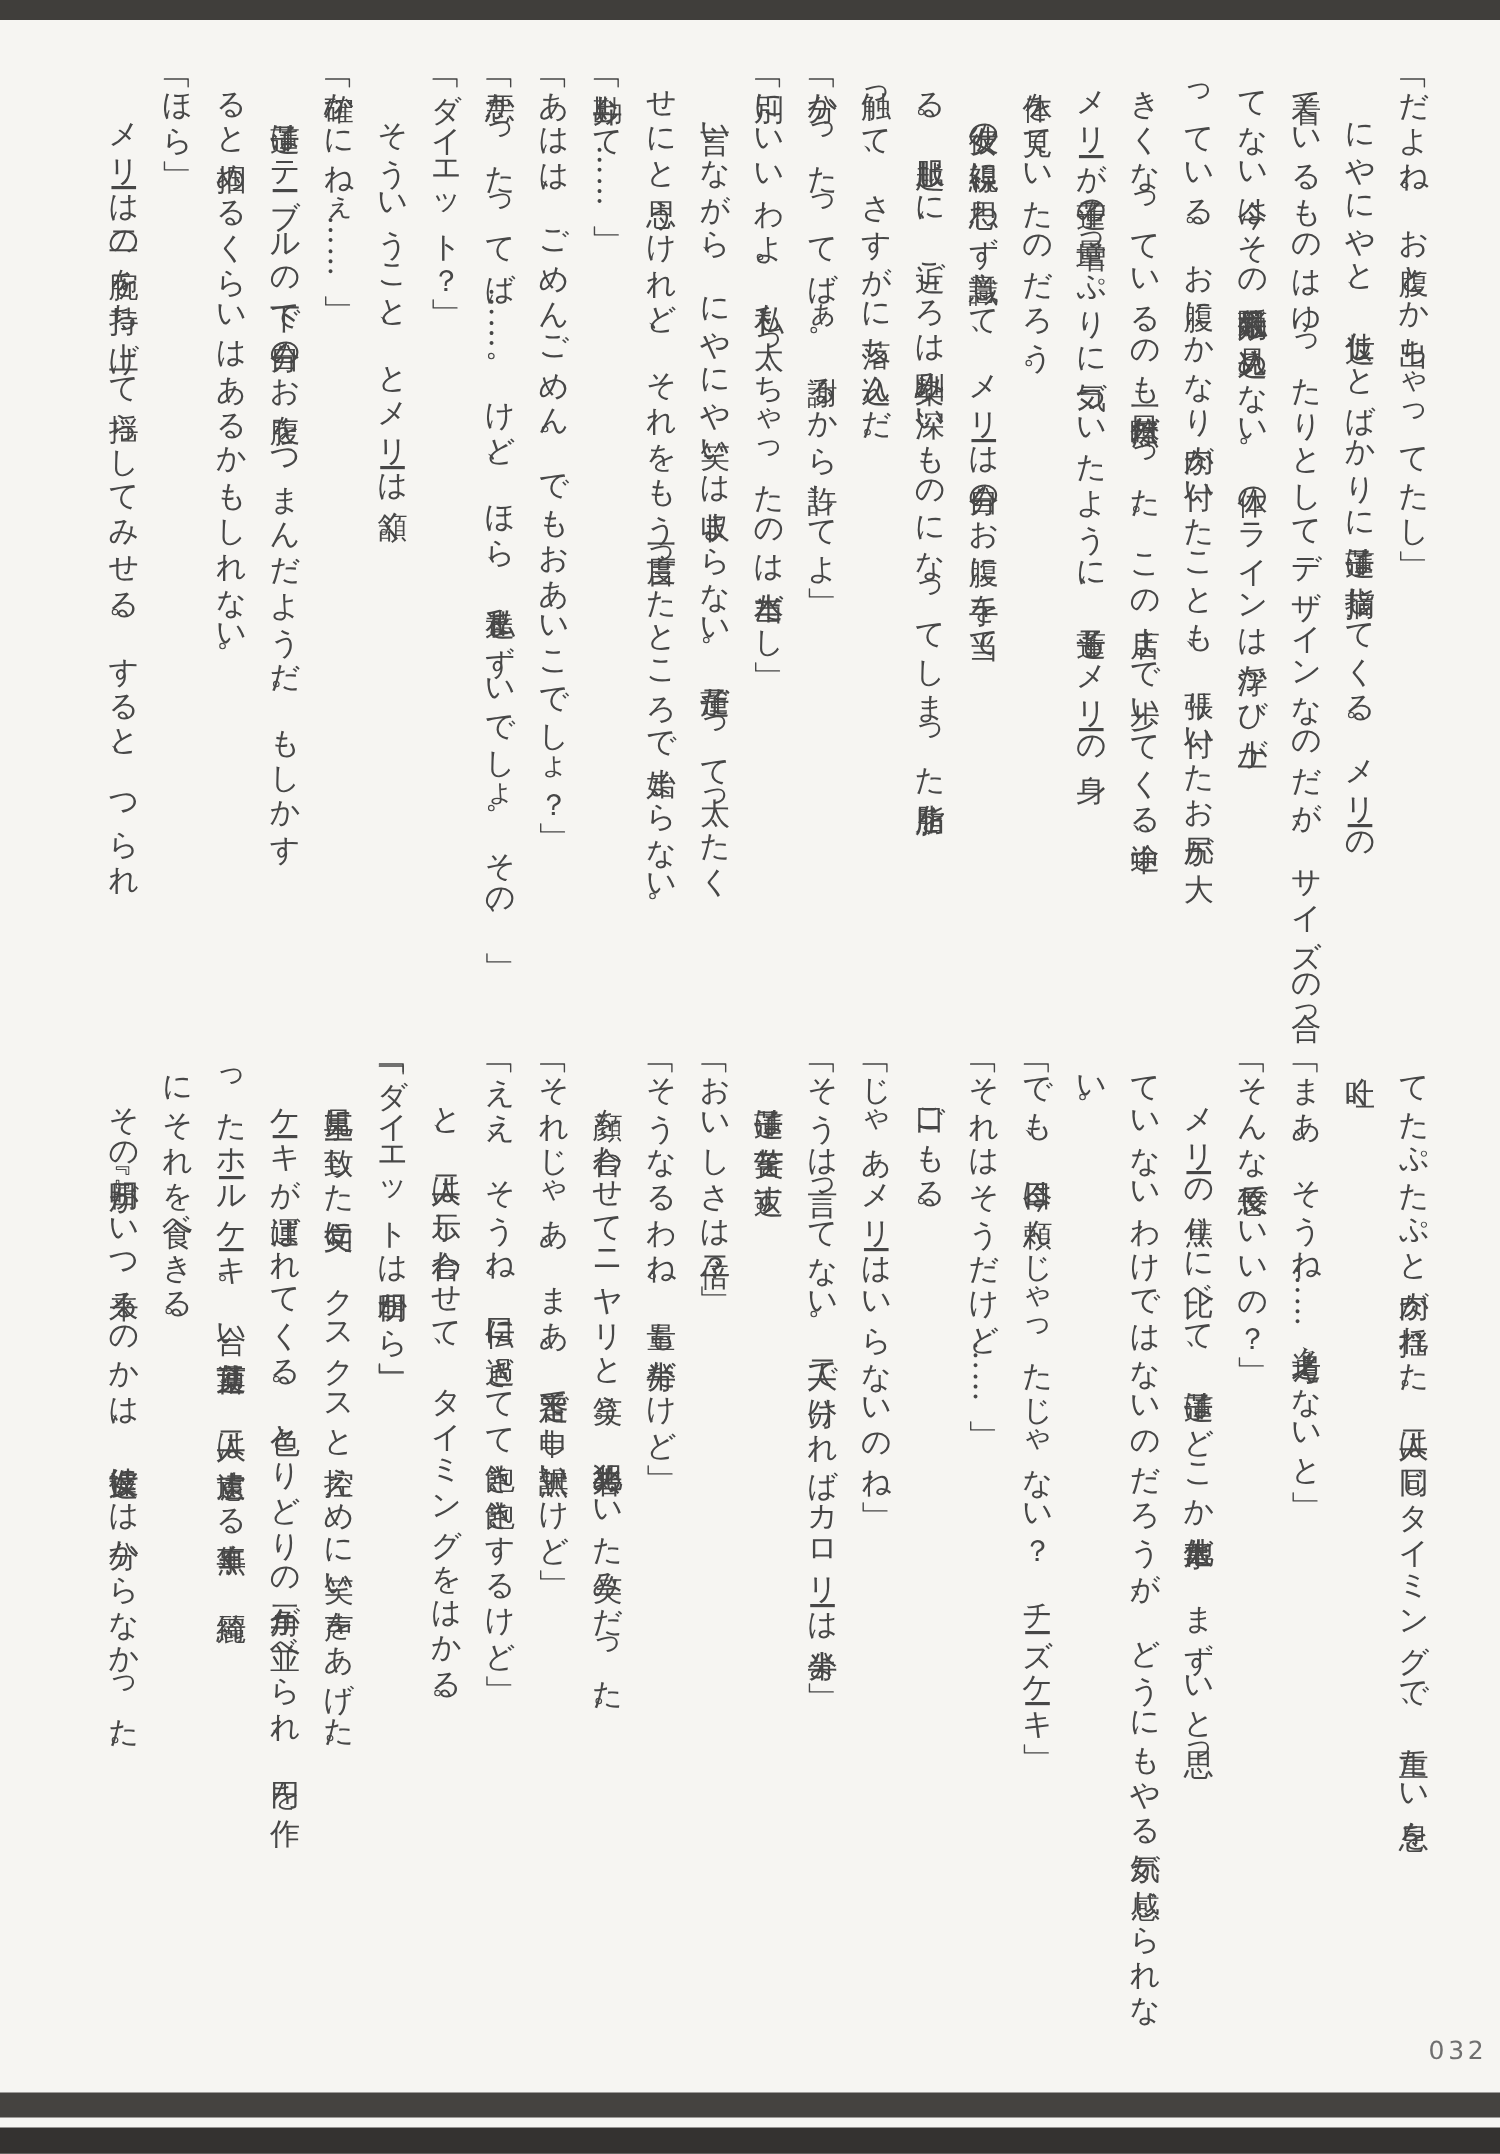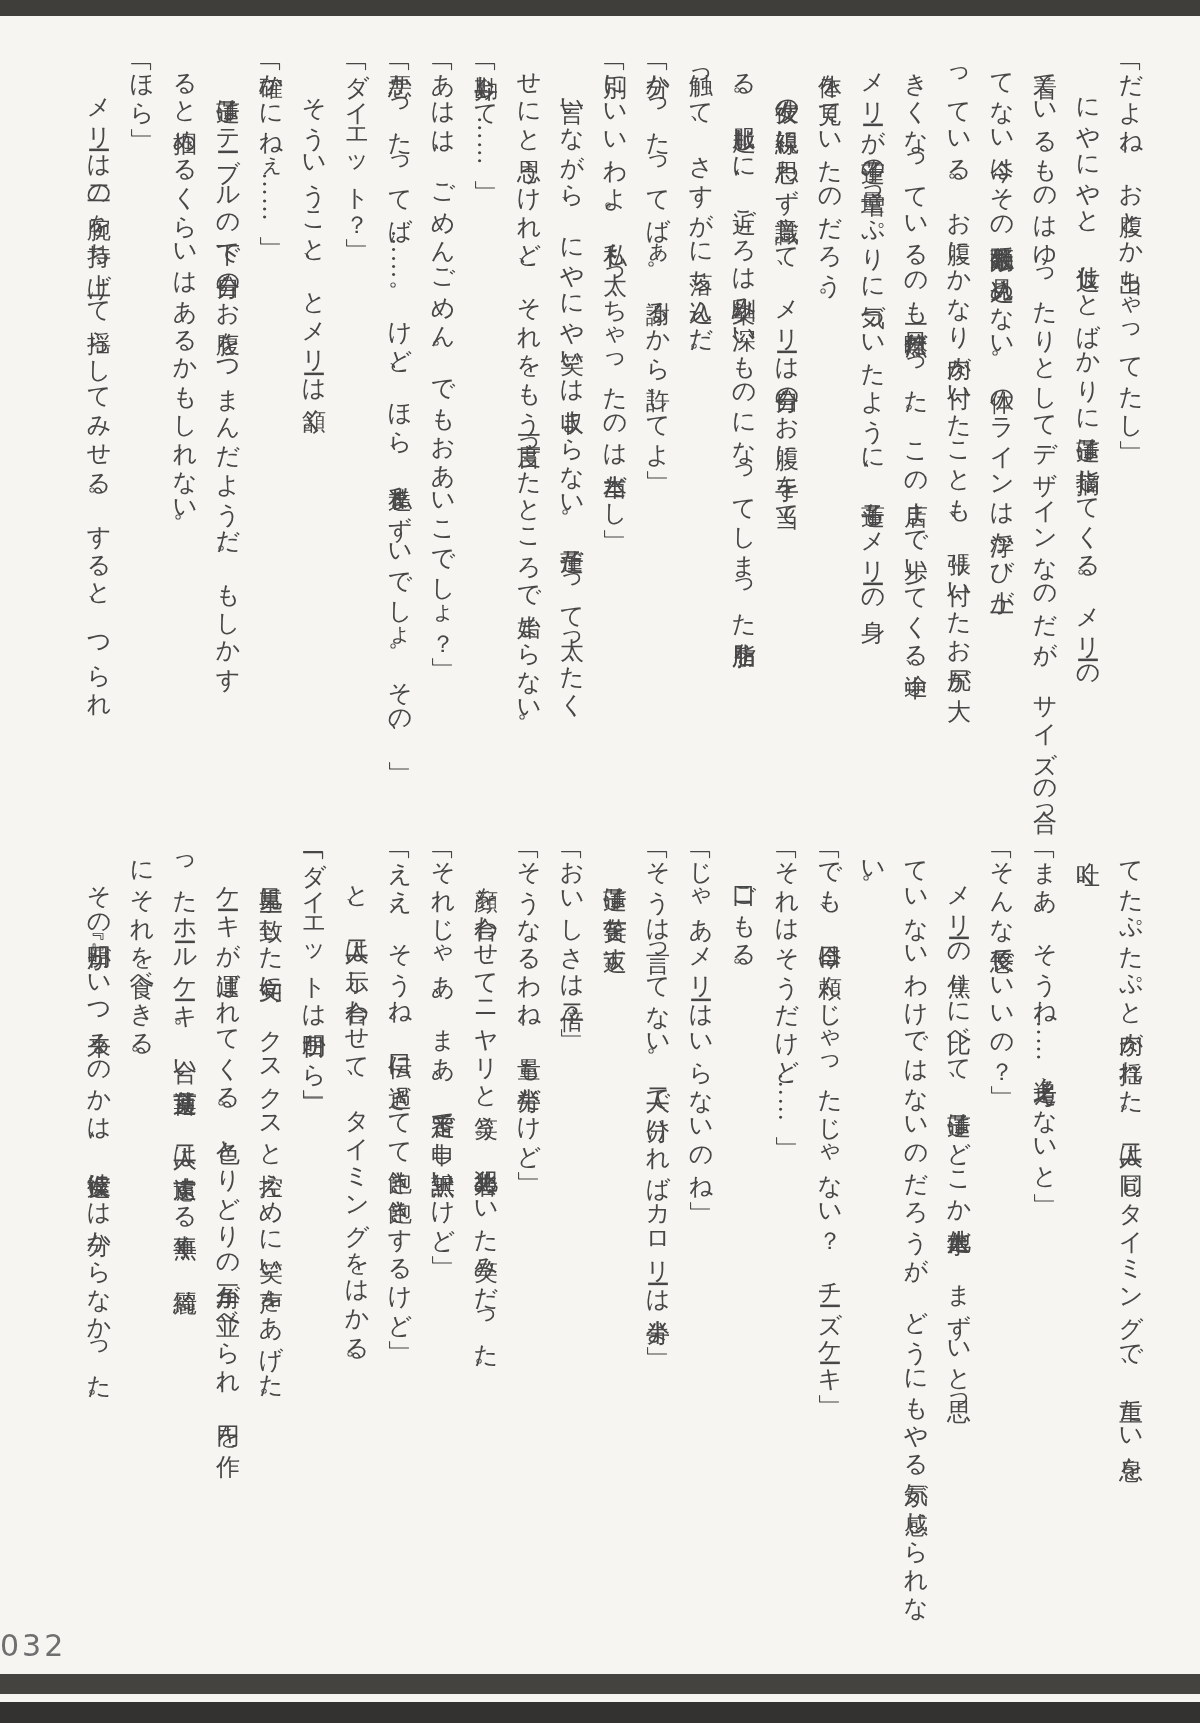--- a/index.html
+++ b/index.html
@@ -37,23 +37,23 @@
   #text-block-2 { top: 844px; height: 742px; }
   .tcol {
     margin: 0;
     white-space: pre;
   }
   #page-number {
     position: absolute;
     top: 1628px;
     left: 0;
     width: 1190px;
-    text-align: left;
+    text-align: right;
     font-family: "DejaVu Sans", "Liberation Sans", sans-serif;
-    font-size: 30px;
+    font-size: 20px;
     letter-spacing: 3px;
     color: #6f6f6f;
   }
 </style>
 </head>
 <body>
 
 <div id="scanned-page">
 
   <div id="top-bar" class="scan-bar"></div>

